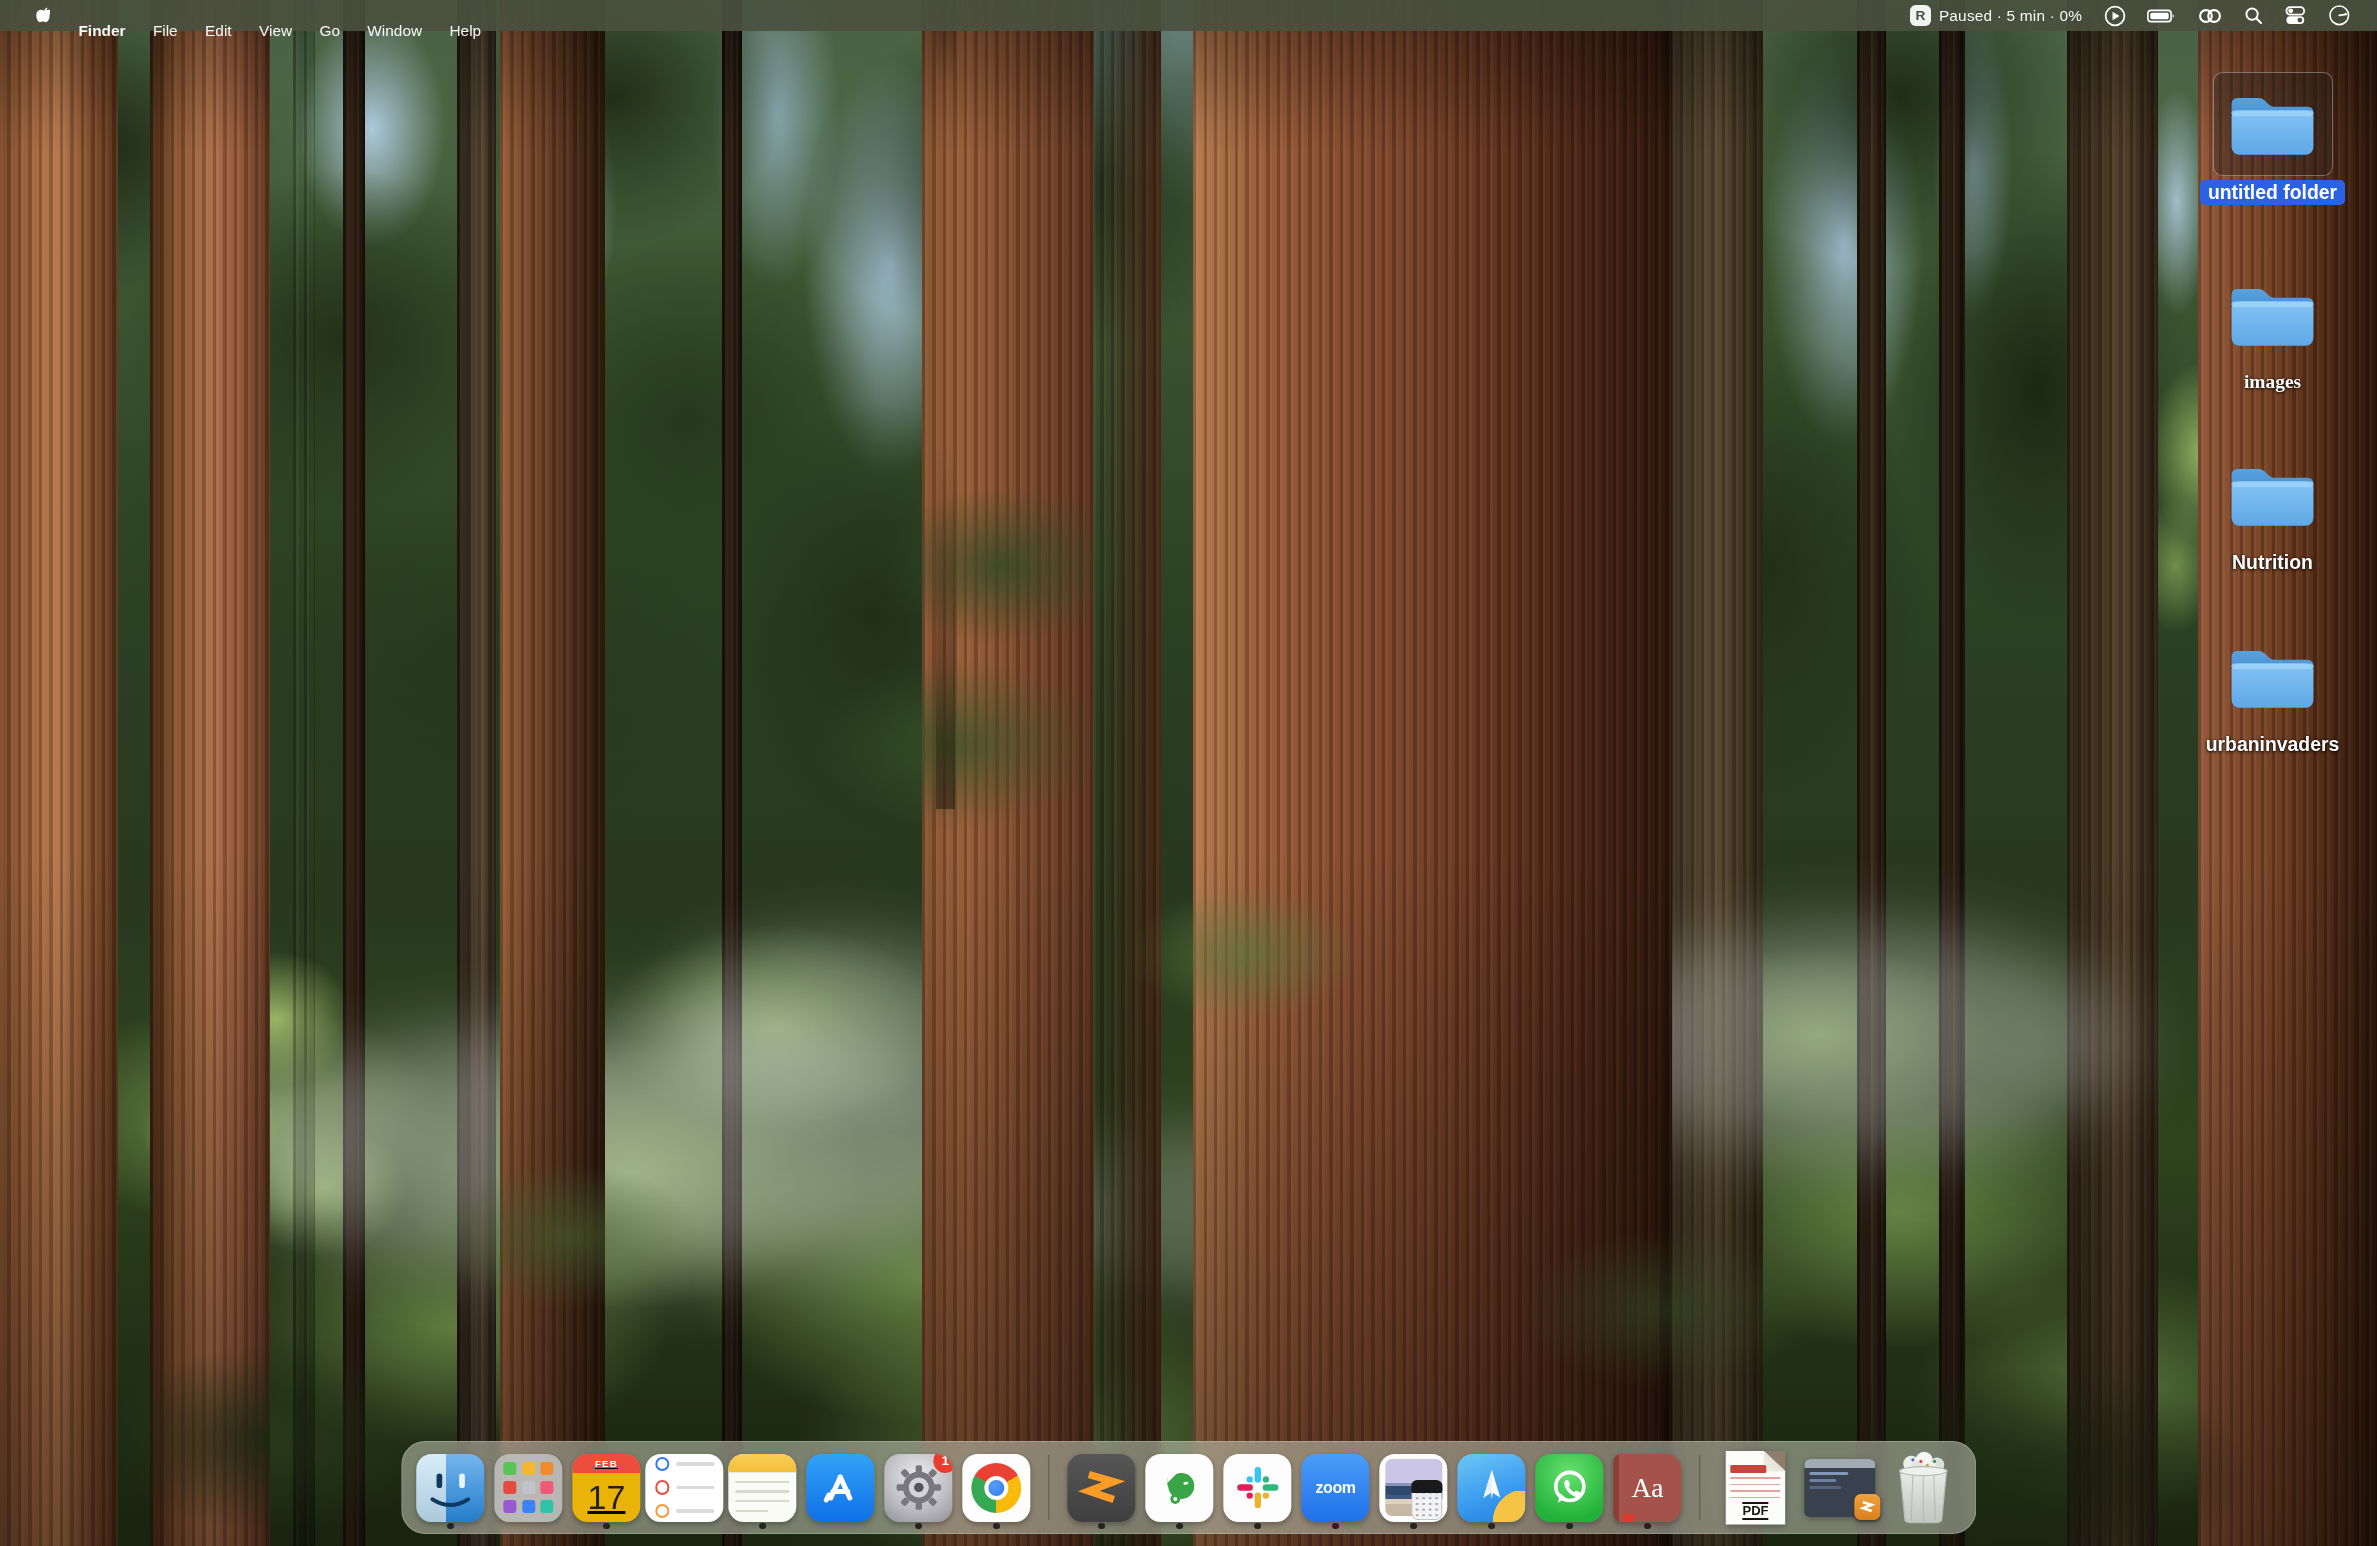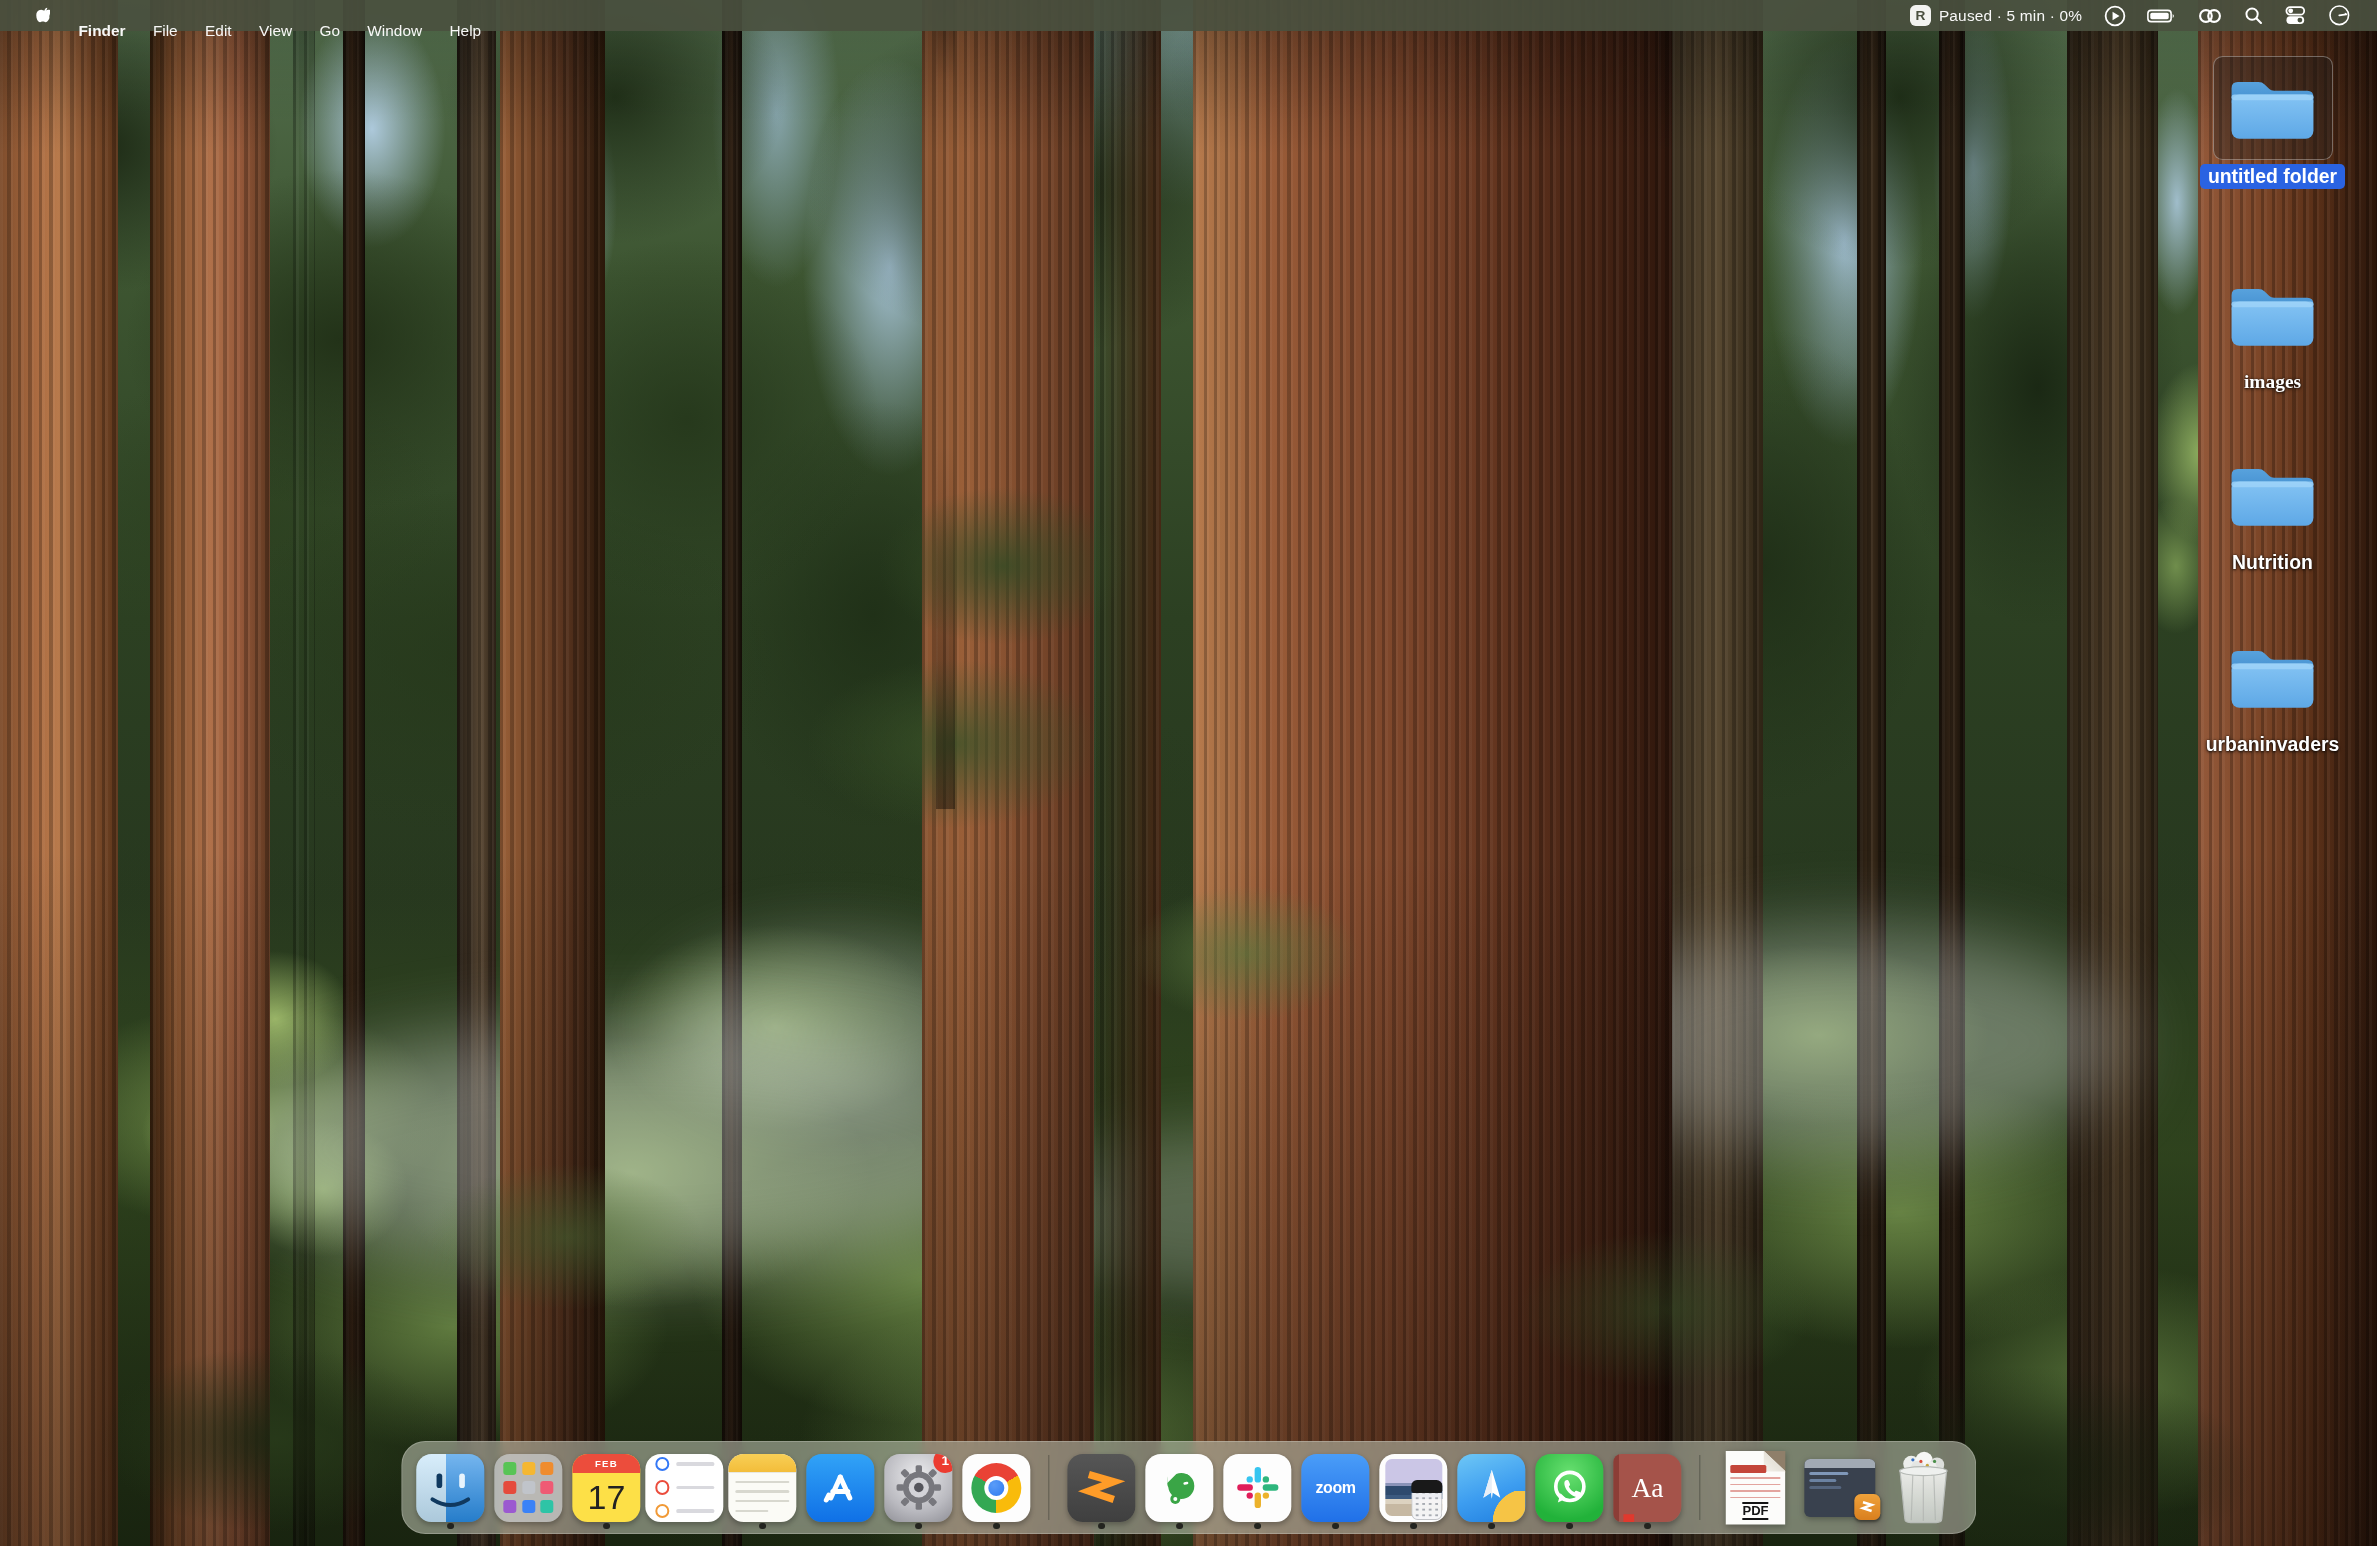--- a/index.html
+++ b/index.html
@@ -100,21 +100,21 @@
   .mb-right{display:flex;align-items:center;gap:0;padding-right:16px;}
   .tracker{display:flex;align-items:center;gap:8px;padding:0 11.3px;}
   .rbadge{display:inline-flex;align-items:center;justify-content:center;width:21px;height:21px;
     background:#f2f3f0;border-radius:5.7px;color:#4a503f;font-weight:800;font-size:13.7px;}
   .trtext{font-weight:500;letter-spacing:0.2px;}
   .mb-icon{display:flex;align-items:center;justify-content:center;padding:0 10.5px;}
 
   
   .dicons{position:absolute;left:2208px;top:0;width:129px;z-index:20;}
   .dicon{position:absolute;left:0;width:129px;display:flex;flex-direction:column;align-items:center;}
-  .di-0{top:56px;}.di-1{top:262px;font-family:Liberation Serif, serif;}.di-2{top:442px;}.di-3{top:624px;}
+  .di-0{top:72px;}.di-1{top:262px;font-family:Liberation Serif, serif;}.di-2{top:442px;}.di-3{top:624px;}
   .dicon-img{width:121px;height:105px;display:flex;align-items:center;justify-content:center;border-radius:9.7px;}
   .dicon.selected .dicon-img{background:rgba(30,30,30,.38);border:1.6px solid rgba(255,255,255,.33);width:118px;height:102px;}
   .dicon-label{margin-top:4px;font-size:19.4px;font-weight:600;color:#fff;
     text-shadow:0 0.8px 3.2px rgba(0,0,0,.9),0 0 1.6px rgba(0,0,0,.7);white-space:nowrap;}
   .dicon-label.sel{background:#2a63e2;border-radius:4.9px;padding:0.8px 8px;text-shadow:none;}
 
   
   .dock{position:absolute;left:50%;transform:translateX(-50%);bottom:12px;height:91px;z-index:50;
     background:rgba(188,193,176,.58);border:0.8px solid rgba(255,255,255,.22);border-radius:24px;
     display:flex;align-items:center;padding:0 9.7px;backdrop-filter:blur(4.9px);}
@@ -127,21 +127,21 @@
     box-shadow:0 2.4px 4.9px rgba(0,0,0,.25);}
   .badge{position:absolute;top:-4.9px;right:-4.9px;width:24px;height:24px;border-radius:50%;
     background:#ec3b30;color:#fff;font-size:13.7px;font-weight:600;display:flex;align-items:center;justify-content:center;z-index:3;}
 
   
   .ic-finder{background:linear-gradient(90deg,#c3e4f9 0 43%,#2b8ee6 43% 100%);}
   .ic-finder::before{content:"";position:absolute;inset:0;background:linear-gradient(180deg,rgba(255,255,255,.35),rgba(0,0,0,.12));}
   .ic-launchpad{background:rgba(210,213,218,.65);display:grid;grid-template-columns:repeat(3,13px);
     grid-template-rows:repeat(3,13px);gap:5.7px;align-content:center;justify-content:center;}
   .ic-launchpad i{border-radius:3.2px;}
-  .ic-cal{background:#fde047;display:flex;flex-direction:column;}
+  .ic-cal{background:#eab308;display:flex;flex-direction:column;text-decoration:underline;}
   .cal-top{height:19.4px;background:#ec4d3c;color:#fff;font-size:9.7px;font-weight:700;letter-spacing:1.2px;
     display:flex;align-items:center;justify-content:center;}
   .cal-day{flex:1;display:flex;align-items:center;justify-content:center;font-size:34px;font-weight:300;color:#222;}
   .ic-rem{background:#fff;display:flex;flex-direction:column;justify-content:center;gap:9px;padding:0 9.7px;}
   .rem-row{display:flex;align-items:center;gap:6.5px;}
   .rem-dot{width:10.5px;height:10.5px;border-radius:50%;border:2.4px solid;}
   .rem-line{flex:1;height:3.2px;border-radius:1.6px;background:#d9d9de;}
   .ic-notes{background:#fbfbf6;display:flex;flex-direction:column;}
   .notes-top{height:18px;background:linear-gradient(180deg,#f8cf56,#f3bd3a);border-bottom:1.6px solid #e8e8e0;}
   .notes-body{flex:1;padding:8px 7.3px 0;display:flex;flex-direction:column;gap:7.3px;}

